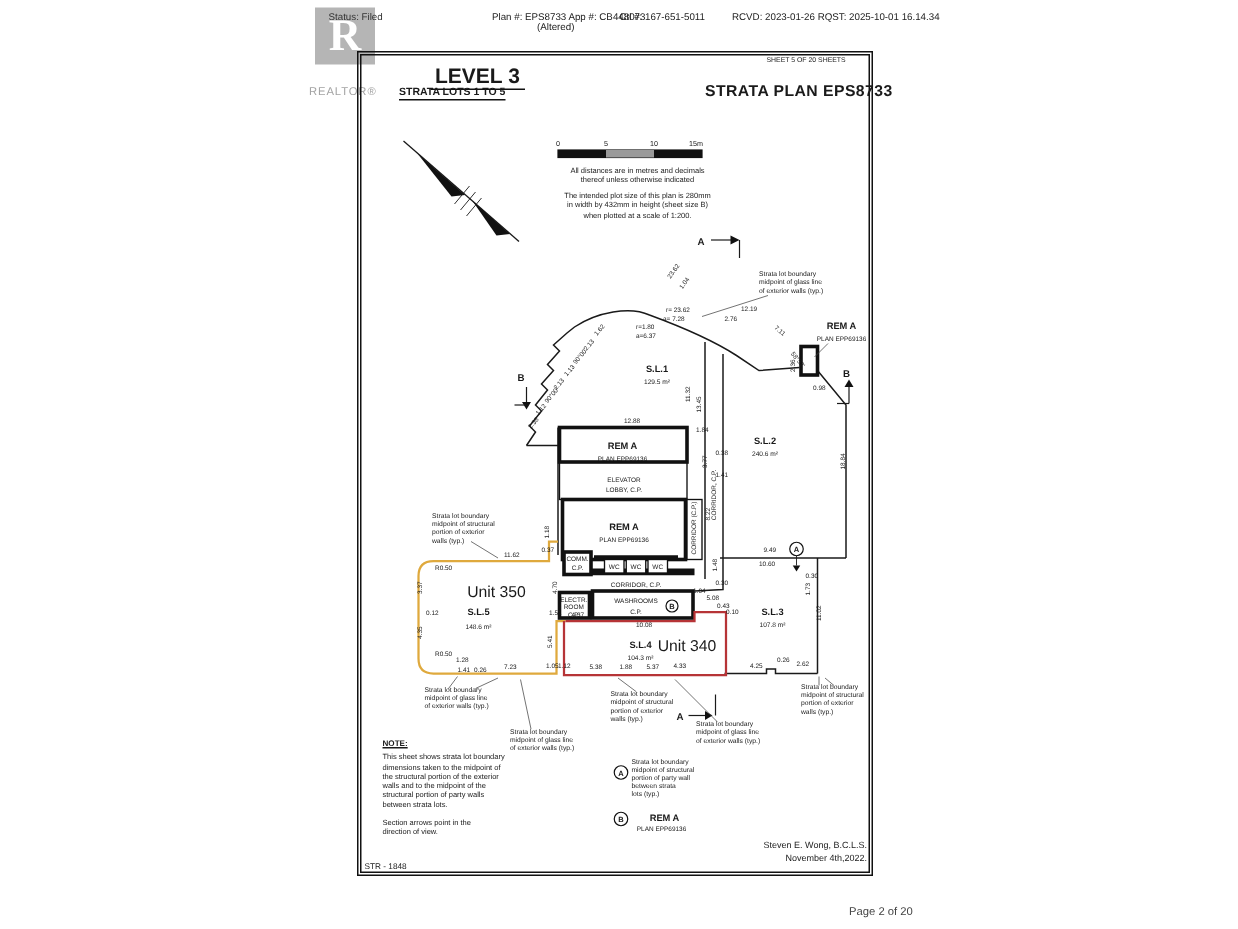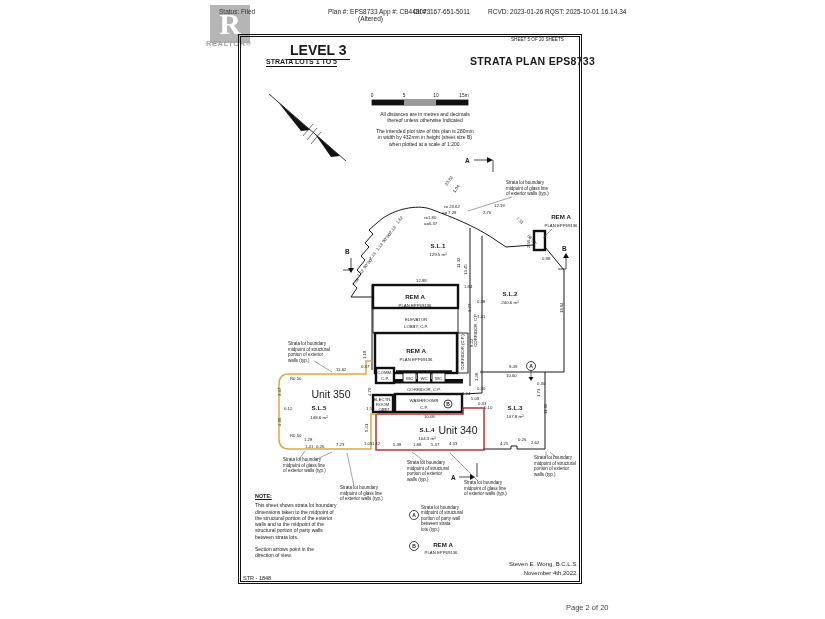--- a/index.html
+++ b/index.html
@@ -3,21 +3,21 @@
 <meta charset="utf-8">
 <style>
   html,body{margin:0;padding:0;background:#fff;}
   #page{position:relative;width:825px;height:619px;background:#fff;overflow:hidden;
         font-family:"Liberation Sans",sans-serif;color:#1a1a1a;}
   .abs{position:absolute;white-space:nowrap;}
   .hdr{font-size:6.5px;color:#222;}
   .logo-r{position:absolute;left:210px;top:5px;width:40px;height:38px;background:#b5b5b5;
           display:flex;align-items:center;justify-content:center;}
   .logo-r span{color:#fff;font-family:"Liberation Serif",serif;font-weight:bold;font-size:30px;line-height:38px;}
-  .logo-txt{position:absolute;left:206px;top:39px;font-size:7.5px;color:#a3a3a3;letter-spacing:.6px;font-weight:bold;}
+  .logo-txt{position:absolute;left:206px;top:56px;font-size:7.5px;color:#a3a3a3;letter-spacing:.6px;}
   .status{position:absolute;left:219px;top:8px;font-size:6.5px;color:#333;}
   .sheet{position:absolute;left:238px;top:34px;width:342px;height:548px;border:1.6px solid #111;}
   .sheet-inner{position:absolute;left:1px;top:1px;right:1px;bottom:1px;border:.8px solid #111;}
   .t-sheetnote{left:511px;top:37px;font-size:4.6px;}
   .t-level{left:287px;top:42px;font-size:14px;font-weight:bold;border-bottom:1.2px solid #111;padding:0 3px 1px;}
   .t-lots{left:266px;top:58px;font-size:7px;font-weight:bold;border-bottom:1px solid #111;padding-bottom:1px;}
   .t-plan{left:470px;top:55px;width:108px;text-align:right;font-size:10.5px;font-weight:bold;letter-spacing:.3px;}
   .notes{position:absolute;left:365px;top:111px;width:120px;text-align:center;font-size:5px;line-height:6.4px;}
   .notes .gap{height:4px;}
   .noteblock{position:absolute;left:255px;top:493px;font-size:5px;line-height:6.3px;}

